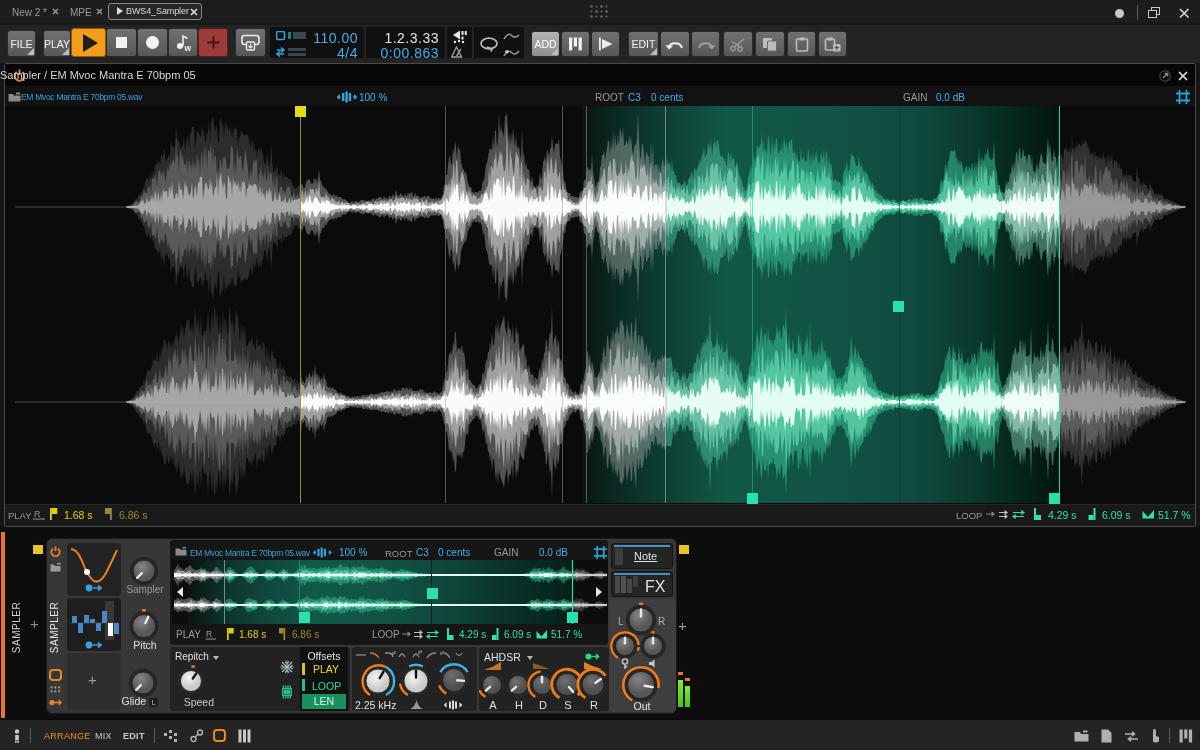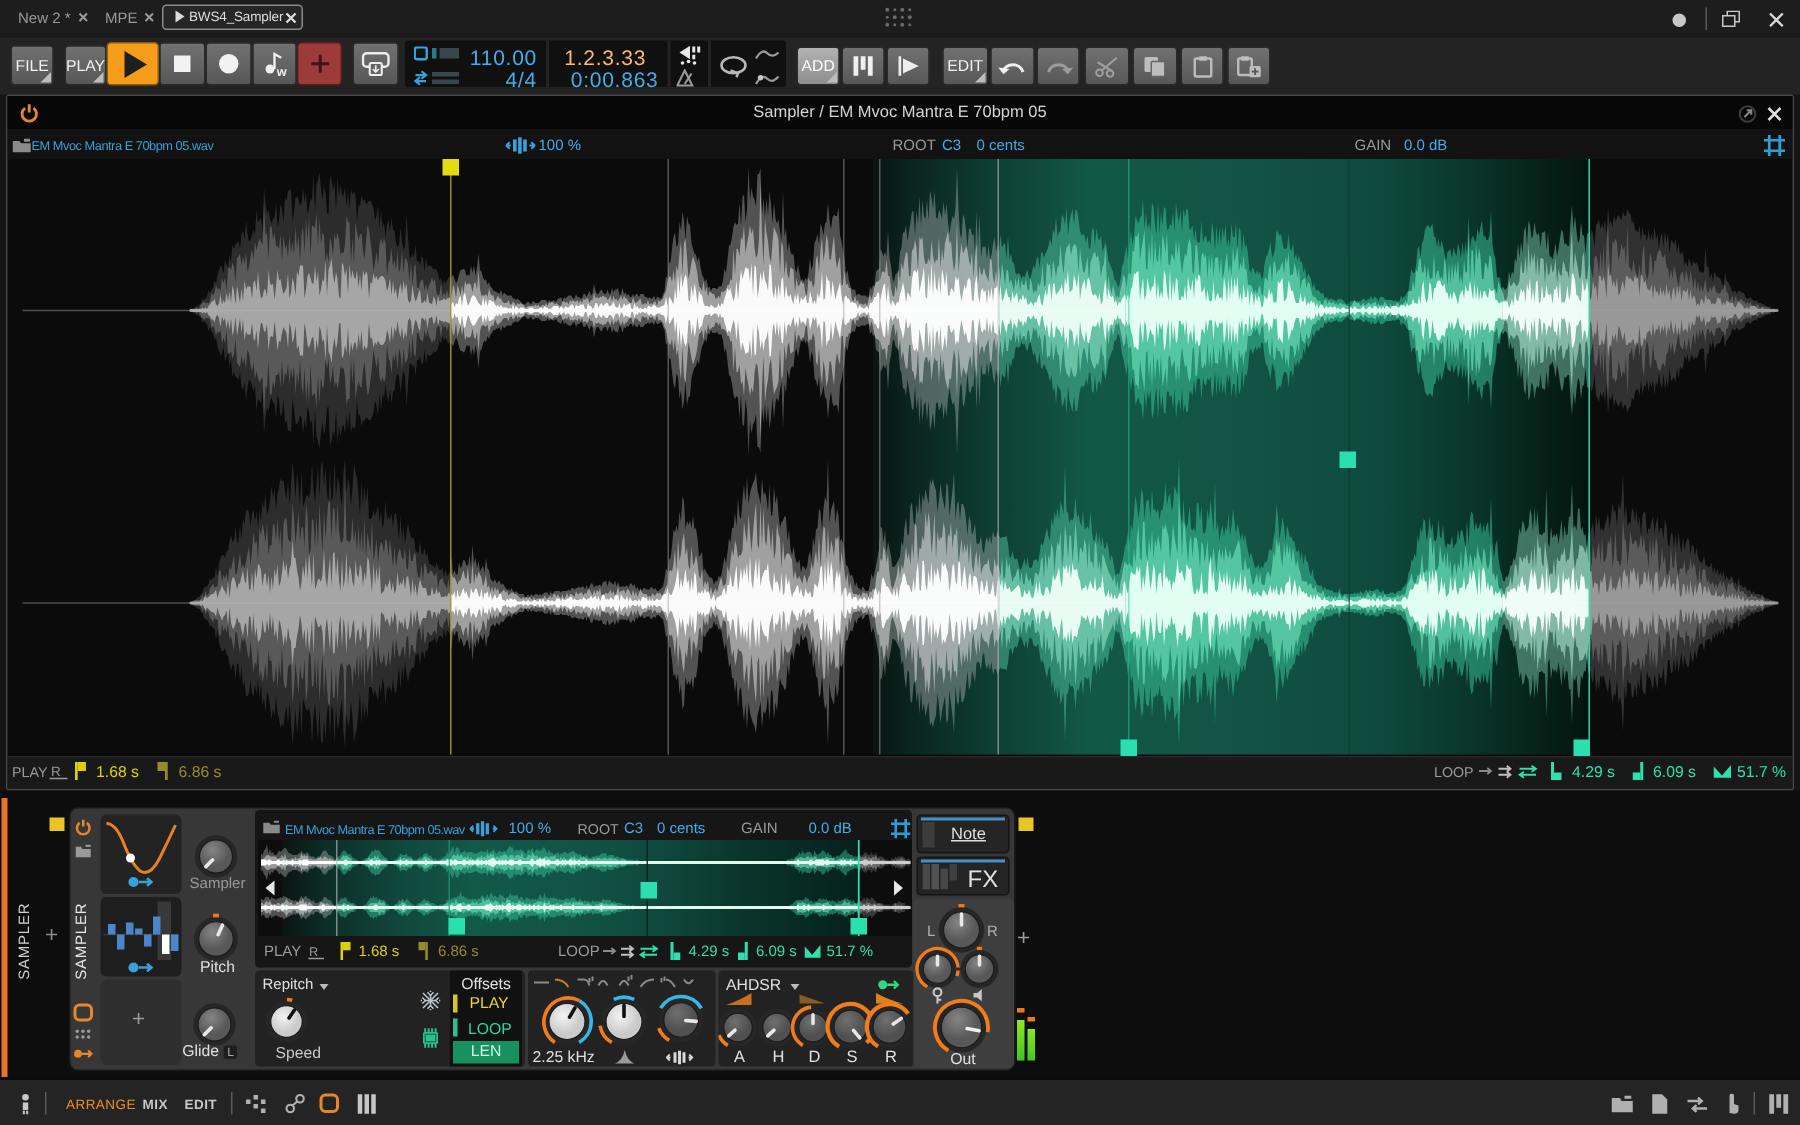--- a/index.html
+++ b/index.html
@@ -85,21 +85,21 @@
   </svg>
 <svg class="abs" style="left:276px;top:47px" width="32" height="10">
     <path d="M1 3 L7 3 M5 0.5 L8 3 L5 5.5" stroke="#35a3dd" stroke-width="1.5" fill="none"></path>
     <path d="M8 7 L2 7 M4 4.5 L1 7 L4 9.5" stroke="#35a3dd" stroke-width="1.5" fill="none"></path>
     <rect x="12" y="1" width="18" height="3" fill="#39474d"></rect>
     <rect x="12" y="6" width="18" height="3" fill="#39474d"></rect>
   </svg>
 <div class="abs" style="left:290px;top:30px;width:68px;font-size:14px;text-align:right;letter-spacing:0.5px;color:#42aee8">110.00</div>
 <div class="abs" style="left:290px;top:45px;width:68px;font-size:14px;text-align:right;letter-spacing:0.5px;color:#42aee8">4/4</div>
 <div class="abs" style="left:364px;top:27px;width:2px;height:31px;background:#232323"></div>
-<div class="abs" style="left:368px;top:30px;width:71px;font-size:14px;text-align:center;letter-spacing:0.5px;color:#fdba74">1.2.3.33</div>
+<div class="abs" style="left:368px;top:30px;width:71px;font-size:14px;text-align:right;letter-spacing:0.5px;color:#e5e5e5">1.2.3.33</div>
 <div class="abs" style="left:368px;top:45px;width:71px;font-size:14px;text-align:right;letter-spacing:0.5px;color:#42aee8">0:00.863</div>
 <div class="abs" style="left:445px;top:27px;width:2px;height:31px;background:#232323"></div>
 <div class="abs" style="left:472px;top:27px;width:2px;height:31px;background:#232323"></div>
 <svg class="abs" style="left:450px;top:30px" width="18" height="14">
     <path d="M10 0.5 L3 5 L10 9.5 Z" fill="#e8e8e8"></path>
     <rect x="11.5" y="1" width="2" height="4" fill="#e8e8e8"></rect>
     <rect x="14.8" y="1" width="2" height="4" fill="#e8e8e8"></rect>
     <rect x="11.5" y="6.5" width="2" height="3" fill="#e8e8e8"></rect>
     <circle cx="5" cy="12" r="1.2" fill="#e8e8e8"></circle>
     <circle cx="9" cy="11" r="1.2" fill="#e8e8e8"></circle>
@@ -173,21 +173,21 @@
       <rect x="9" y="7" width="7.5" height="7.5" rx="1" fill="#bdbdbd"></rect>
       <path d="M12.7 8.5 L12.7 13 M10.5 10.7 L15 10.7" stroke="#555" stroke-width="1.2"></path>
     </svg>
   </div>
 <div class="abs" style="left:4px;top:63px;width:1192px;height:464px;background:#0b0b0b;border:1px solid #4a4a4a;border-radius:2px"></div>
 <div class="abs" style="left:5px;top:64px;width:1190px;height:22px;background:#070707"></div>
 <svg class="abs" style="left:13px;top:69px" width="13" height="13">
     <path d="M9.3 3.1 A4.8 4.8 0 1 1 3.7 3.1" stroke="#e8862a" stroke-width="1.9" fill="none"></path>
     <line x1="6.5" y1="0.5" x2="6.5" y2="6" stroke="#e8862a" stroke-width="1.9"></line>
   </svg>
-<div class="abs" style="left:0;top:69px;width:1200px;text-align:center;font-size:11px;color:#d5d5d5">Sampler / EM Mvoc Mantra E 70bpm 05</div>
+<div class="abs" style="left:0;top:69px;width:1200px;font-size:11px;color:#d5d5d5">Sampler / EM Mvoc Mantra E 70bpm 05</div>
 <svg class="abs" style="left:1159px;top:70px" width="12" height="12">
     <circle cx="6" cy="6" r="5.2" fill="none" stroke="#3c3c3c" stroke-width="1.4"></circle>
     <path d="M4 8 L8.5 3.5 M5.5 3.5 L8.5 3.5 L8.5 6.5" stroke="#888" stroke-width="1.4" fill="none"></path>
   </svg>
 <svg class="abs" style="left:1178px;top:71px" width="10" height="10">
     <path d="M1 1 L9 9 M9 1 L1 9" stroke="#e0e0e0" stroke-width="1.7"></path>
   </svg>
 <div class="abs" style="left:5px;top:86px;width:1190px;height:20px;background:#121212"></div>
 <svg class="abs" style="left:8px;top:92px" width="13" height="10">
     <path d="M0.5 2 L0.5 9.5 L12.5 9.5 L12.5 3.5 L6 3.5 L5 2 Z" fill="#8a8a8a"></path>
@@ -734,21 +734,21 @@
 <div class="abs" style="left:685px;top:686px;width:5px;height:21px;background:linear-gradient(#8ae82a,#3fc81e)"></div>
 <div class="abs" style="left:0;top:718px;width:1200px;height:32px;background:#242424;border-top:2px solid #0a0a0a"></div>
 <svg class="abs" style="left:12px;top:729px" width="10" height="14">
     <circle cx="5" cy="2.5" r="2.2" fill="#c8c8c8"></circle>
     <rect x="3.2" y="6" width="3.6" height="5" fill="#c8c8c8"></rect>
     <rect x="3.2" y="11.5" width="1.4" height="2.5" fill="#c8c8c8"></rect>
     <rect x="5.4" y="11.5" width="1.4" height="2.5" fill="#c8c8c8"></rect>
   </svg>
 <div class="abs" style="left:30px;top:728px;width:1px;height:15px;background:#5a5a5a"></div>
 <div class="abs" style="left:44px;top:731px;font-size:9px;color:#f08c28;font-weight:normal;letter-spacing:0.3px">ARRANGE</div>
-<div class="abs" style="left:95px;top:731px;font-size:9px;color:#c8c8c8;font-weight:bold;letter-spacing:0.3px">MIX</div>
+<div class="abs" style="left:95px;top:731px;font-size:9px;color:#c8c8c8;font-weight:normal;letter-spacing:0.3px">MIX</div>
 <div class="abs" style="left:123px;top:731px;font-size:9px;color:#c8c8c8;font-weight:bold;letter-spacing:0.3px">EDIT</div>
 <div class="abs" style="left:154px;top:728px;width:1px;height:15px;background:#5a5a5a"></div>
 <svg class="abs" style="left:164px;top:730px" width="15" height="13">
     <rect x="0" y="3" width="3" height="3" fill="#b0b0b0"></rect>
     <rect x="5" y="0" width="3" height="3" fill="#b0b0b0"></rect>
     <rect x="5" y="6" width="3" height="3" fill="#b0b0b0"></rect>
     <rect x="10" y="3" width="3" height="3" fill="#b0b0b0"></rect>
     <rect x="10" y="9" width="3" height="3" fill="#b0b0b0"></rect>
   </svg>
 <svg class="abs" style="left:190px;top:729px" width="14" height="14">

